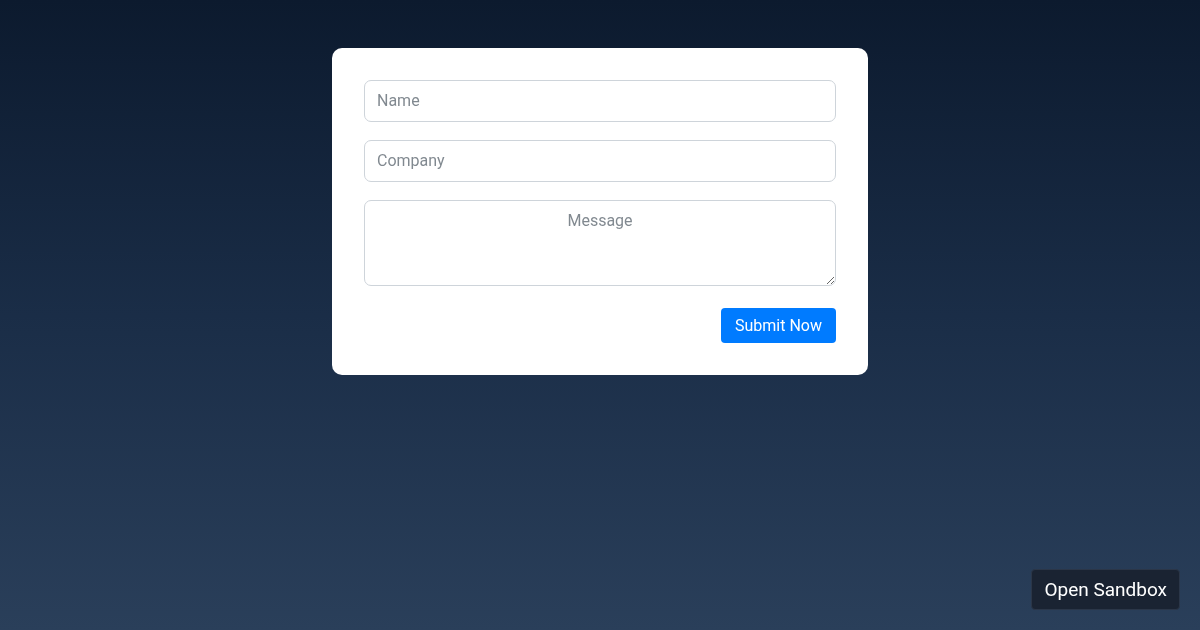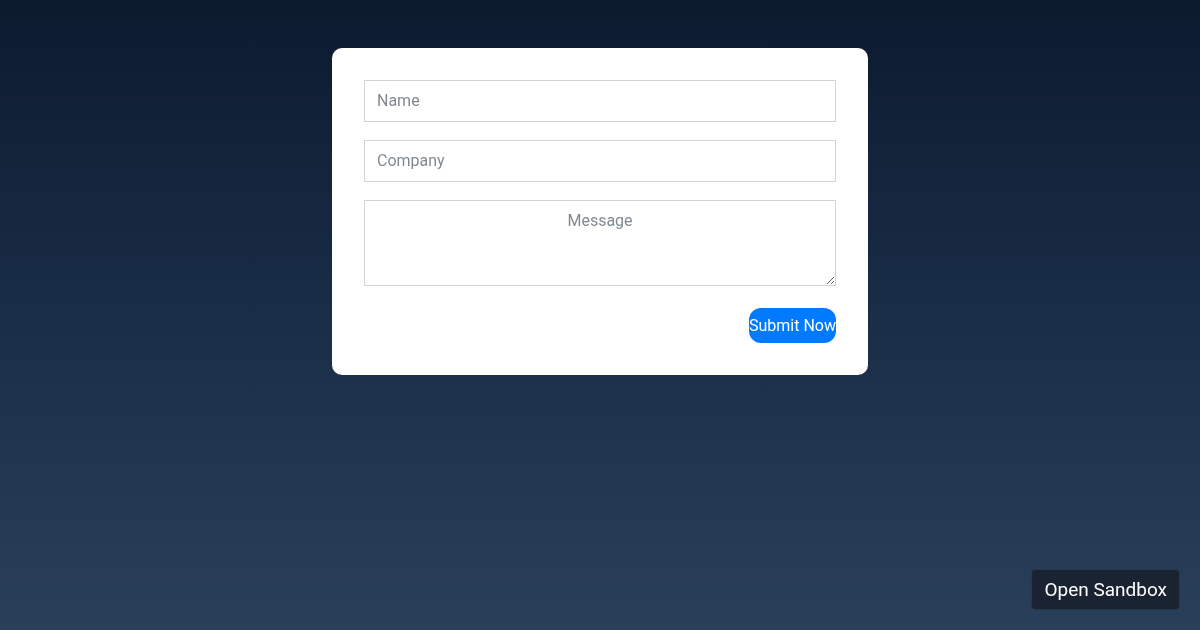--- a/index.html
+++ b/index.html
@@ -28,42 +28,42 @@
       margin-bottom: 18px;
     }
     .form-control {
       width: 100%;
       padding: 8px 12px;
       font-size: 16px;
       line-height: 1.5;
       color: #495057;
       background-color: #fff;
       border: 1px solid #ced4da;
-      border-radius: 0;
+      border-radius: 7px;
       font-family: inherit;
     }
     .form-control::placeholder {
       color: #6c757d;
       opacity: 0.85;
     }
     textarea.form-control {
       height: 86px;
       resize: vertical;
       text-align: center;
     }
     .button-row {
       display: flex;
       justify-content: flex-end;
     }
     .btn-primary {
       background-color: #007bff;
       color: #ffffff;
       border: none;
-      border-radius: 12px;
-      padding: 8px 0;
+      border-radius: 4px;
+      padding: 8px 14px;
       font-size: 16px;
       cursor: pointer;
       font-family: inherit;
     }
     .sandbox-btn {
       position: absolute;
       right: 20px;
       bottom: 20px;
       background-color: #1a2332;
       color: #ffffff;

